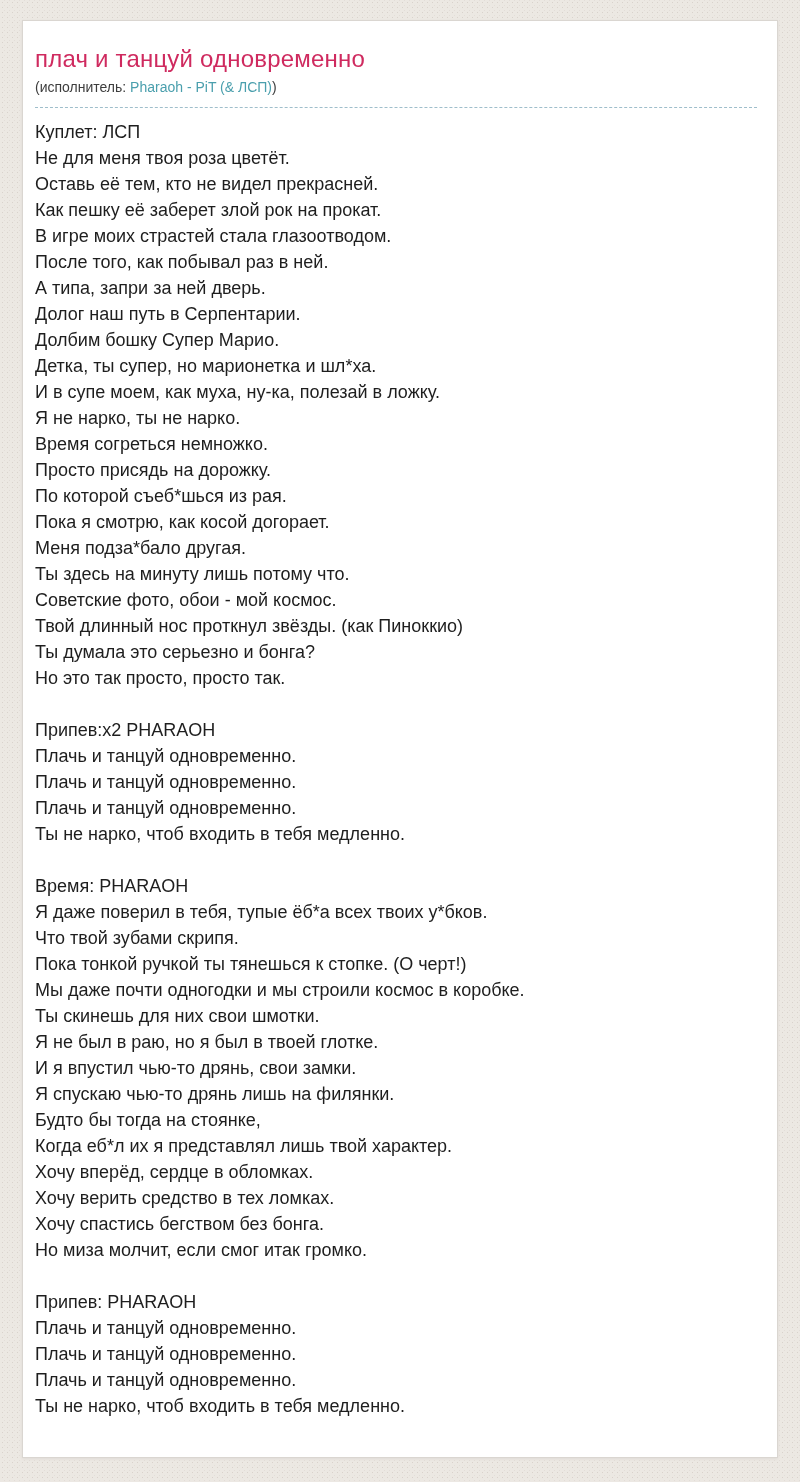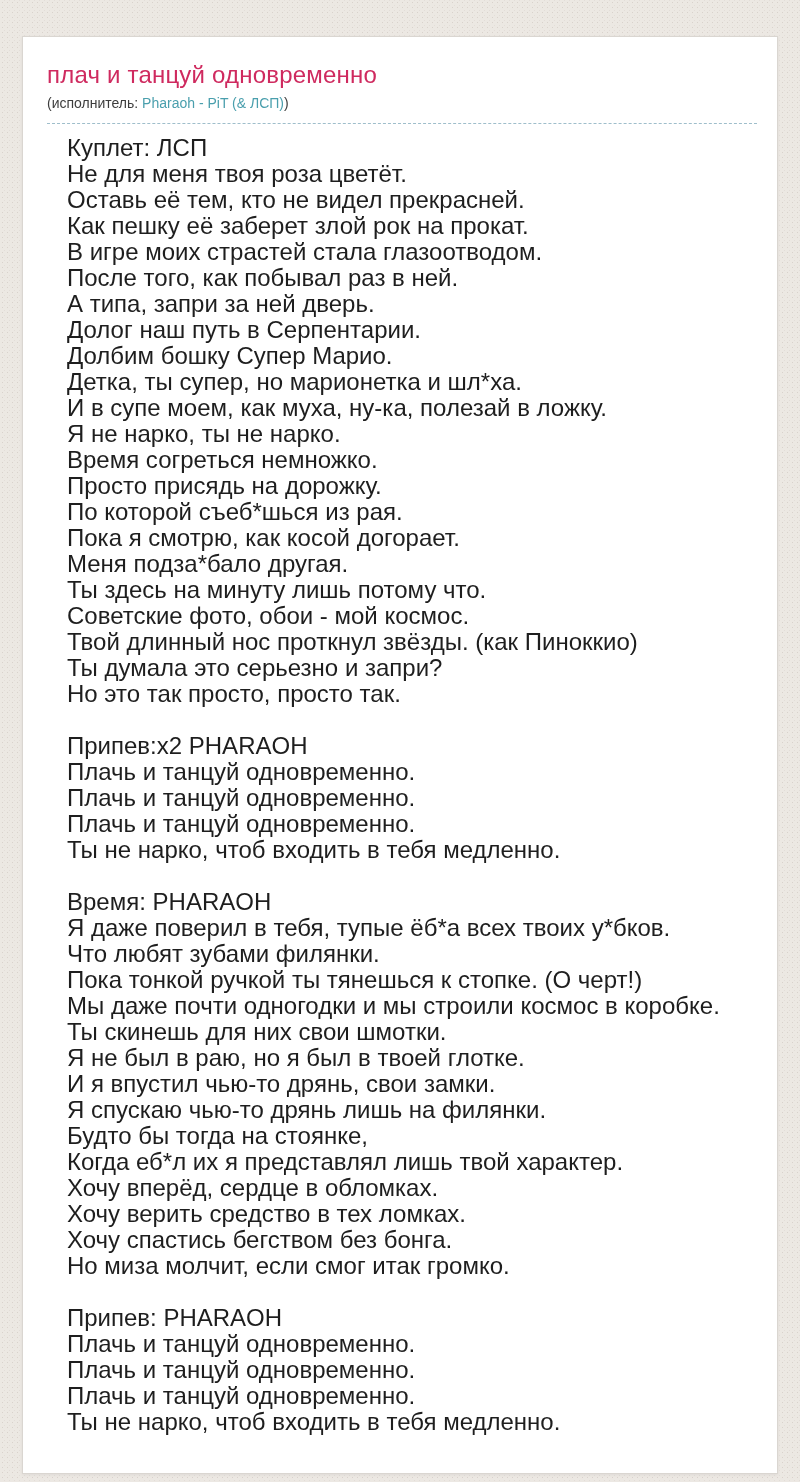--- a/index.html
+++ b/index.html
@@ -16,27 +16,27 @@
     background-color: #ece8e3;
     background-image:
       radial-gradient(rgba(193,185,176,0.45) 0.8px, transparent 1px),
       radial-gradient(rgba(210,203,195,0.35) 0.8px, transparent 1px);
     background-size: 5px 5px, 5px 5px;
     background-position: 0 0, 2px 3px;
   }
   .card {
     position: absolute;
     left: 22px;
-    top: 36px;
+    top: 20px;
     width: 756px;
     height: 1438px;
     background: #ffffff;
     border: 1px solid #dad6d1;
     box-shadow: 0 1px 3px rgba(0,0,0,0.06);
-    padding: 25px 20px 0 24px;
+    padding: 25px 20px 0 12px;
   }
   .song-header {
     border-bottom: 1px dashed #9fbecb;
     padding-bottom: 10px;
   }
   h1.song-title {
     font-size: 24px;
     font-weight: normal;
     line-height: 26px;
     letter-spacing: 0.2px;
@@ -45,24 +45,23 @@
     margin-top: 5px;
     font-size: 14px;
     line-height: 20px;
     color: #3d3d3d;
   }
   .artist-line a {
     text-decoration: none;
   }
   .lyrics {
     margin-top: 11px;
-    font-size: 24px;
+    font-size: 18px;
     line-height: 26px;
     color: #1e1e1e;
-    margin-left: 20px;
   }
   .stanza { margin-bottom: 26px; }
   .stanza:last-child { margin-bottom: 0; }
   .lyric-line { margin: 0; }
 </style>
 </head>
 <body>
 
 <div class="page">
   <div class="card">
@@ -88,34 +87,34 @@
           <p class="lyric-line">И в супе моем, как муха, ну-ка, полезай в ложку.</p>
           <p class="lyric-line">Я не нарко, ты не нарко.</p>
           <p class="lyric-line">Время согреться немножко.</p>
           <p class="lyric-line">Просто присядь на дорожку.</p>
           <p class="lyric-line">По которой съеб*шься из рая.</p>
           <p class="lyric-line">Пока я смотрю, как косой догорает.</p>
           <p class="lyric-line">Меня подза*бало другая.</p>
           <p class="lyric-line">Ты здесь на минуту лишь потому что.</p>
           <p class="lyric-line">Советские фото, обои - мой космос.</p>
           <p class="lyric-line">Твой длинный нос проткнул звёзды. (как Пиноккио)</p>
-          <p class="lyric-line">Ты думала это серьезно и запри?</p>
+          <p class="lyric-line">Ты думала это серьезно и бонга?</p>
           <p class="lyric-line">Но это так просто, просто так.</p>
         </div>
         <div class="stanza">
           <p class="lyric-line">Припев:x2 PHARAOH</p>
           <p class="lyric-line">Плачь и танцуй одновременно.</p>
           <p class="lyric-line">Плачь и танцуй одновременно.</p>
           <p class="lyric-line">Плачь и танцуй одновременно.</p>
           <p class="lyric-line">Ты не нарко, чтоб входить в тебя медленно.</p>
         </div>
         <div class="stanza">
           <p class="lyric-line">Время: PHARAOH</p>
           <p class="lyric-line">Я даже поверил в тебя, тупые ёб*а всех твоих у*бков.</p>
-          <p class="lyric-line">Что любят зубами филянки.</p>
+          <p class="lyric-line">Что твой зубами скрипя.</p>
           <p class="lyric-line">Пока тонкой ручкой ты тянешься к стопке. (О черт!)</p>
           <p class="lyric-line">Мы даже почти одногодки и мы строили космос в коробке.</p>
           <p class="lyric-line">Ты скинешь для них свои шмотки.</p>
           <p class="lyric-line">Я не был в раю, но я был в твоей глотке.</p>
           <p class="lyric-line">И я впустил чью-то дрянь, свои замки.</p>
           <p class="lyric-line">Я спускаю чью-то дрянь лишь на филянки.</p>
           <p class="lyric-line">Будто бы тогда на стоянке,</p>
           <p class="lyric-line">Когда еб*л их я представлял лишь твой характер.</p>
           <p class="lyric-line">Хочу вперёд, сердце в обломках.</p>
           <p class="lyric-line">Хочу верить средство в тех ломках.</p>

